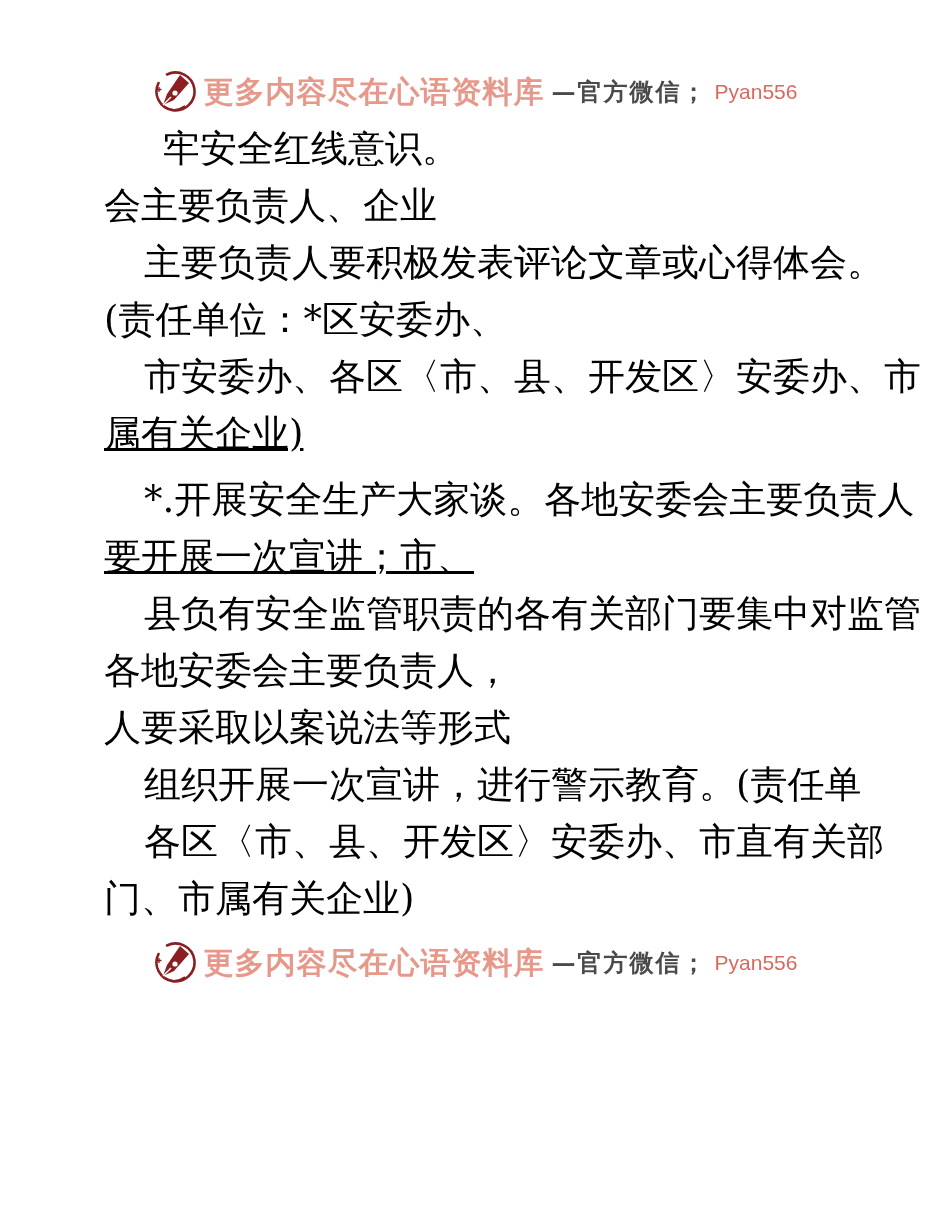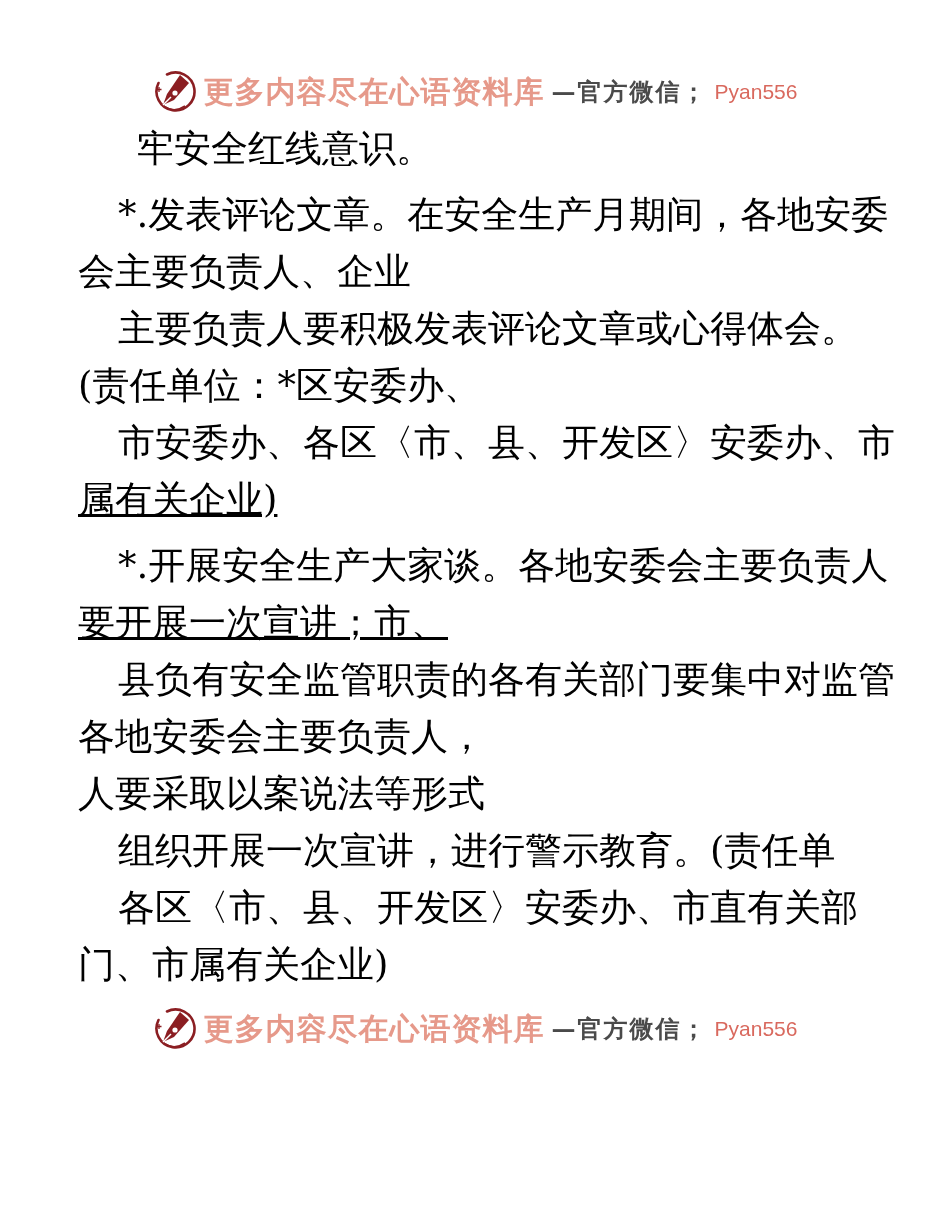--- a/index.html
+++ b/index.html
@@ -34,20 +34,21 @@
   .wm-account {
     font-size: 21px;
     font-family: "Liberation Sans", "DejaVu Sans", sans-serif;
   }
   .doc-body {
     margin-top: 6px;
     padding-left: 78px;
     padding-right: 32px;
     font-size: 37px;
     color: #000000;
+    margin-left: 26px;
   }
   .text-line {
     height: 57px;
     line-height: 57px;
     white-space: nowrap;
     letter-spacing: 0px;
   }
   .text-line.para-start { margin-top: 9px; }
 </style>
 </head>
@@ -68,21 +69,20 @@
         <path d="M 12 37 q 10 6 20 -1" fill="none" stroke="#8b1e22" stroke-width="1.6"></path>
       </svg>
     </span>
     <span class="wm-site" style="color: rgb(230, 153, 138);">更多内容尽在心语资料库</span>
     <span class="wm-label" style="color: rgb(74, 74, 74);">—官方微信；</span>
     <span class="wm-account" style="color: rgb(217, 105, 94);">Pyan556</span>
   </div>
 
   <div class="doc-body" id="doc-body" style="color: rgb(0, 0, 0);">
       <div class="text-line" style="padding-left: 59px;">牢安全红线意识。</div>
-      <div class="text-line para-start" style="padding-left: 40px;">*.发表评论文章。在安全生产月期间，各地安委</div>
       <div class="text-line" style="padding-left: 0px;">会主要负责人、企业</div>
       <div class="text-line" style="padding-left: 40px;">主要负责人要积极发表评论文章或心得体会。</div>
       <div class="text-line" style="padding-left: 0px;">(责任单位：*区安委办、</div>
       <div class="text-line" style="padding-left: 40px;">市安委办、各区〈市、县、开发区〉安委办、市</div>
       <div class="text-line" style="padding-left: 0px; text-decoration: underline;">属有关企业)</div>
       <div class="text-line para-start" style="padding-left: 40px;">*.开展安全生产大家谈。各地安委会主要负责人</div>
       <div class="text-line" style="padding-left: 0px; text-decoration: underline;">要开展一次宣讲；市、</div>
       <div class="text-line" style="padding-left: 40px;">县负有安全监管职责的各有关部门要集中对监管</div>
       <div class="text-line" style="padding-left: 0px;">各地安委会主要负责人，</div>
       <div class="text-line" style="padding-left: 0px;">人要采取以案说法等形式</div>

